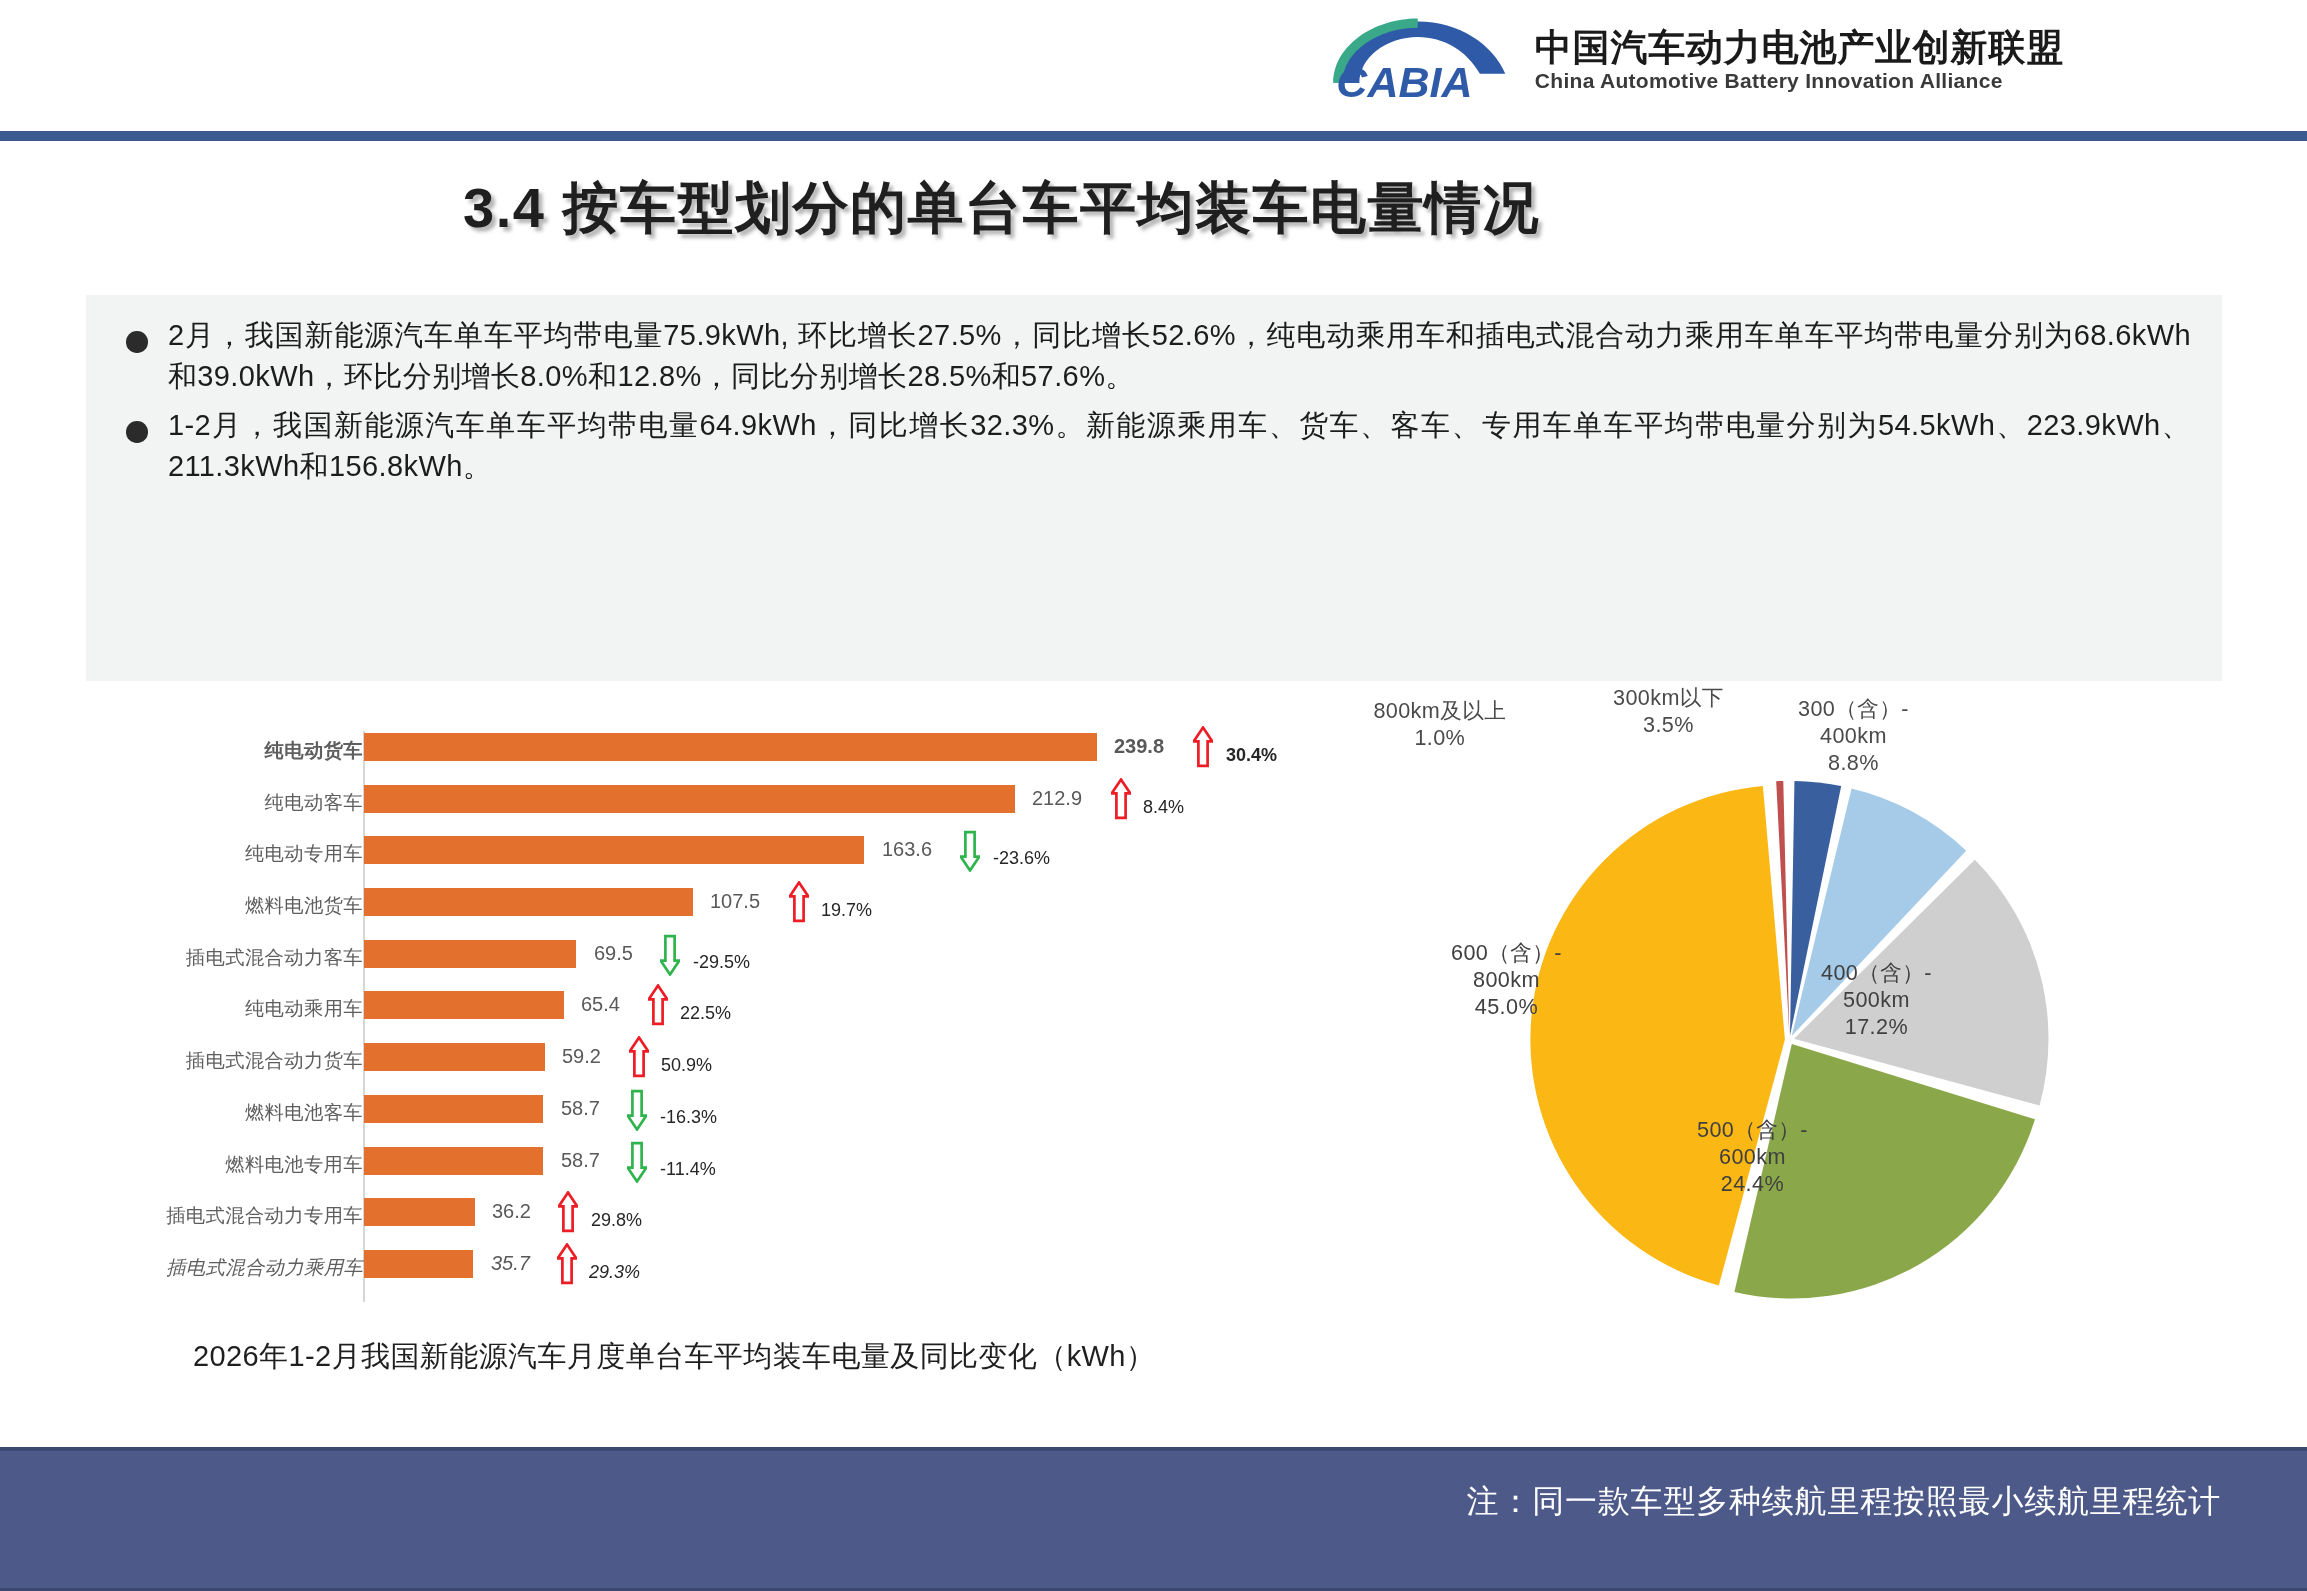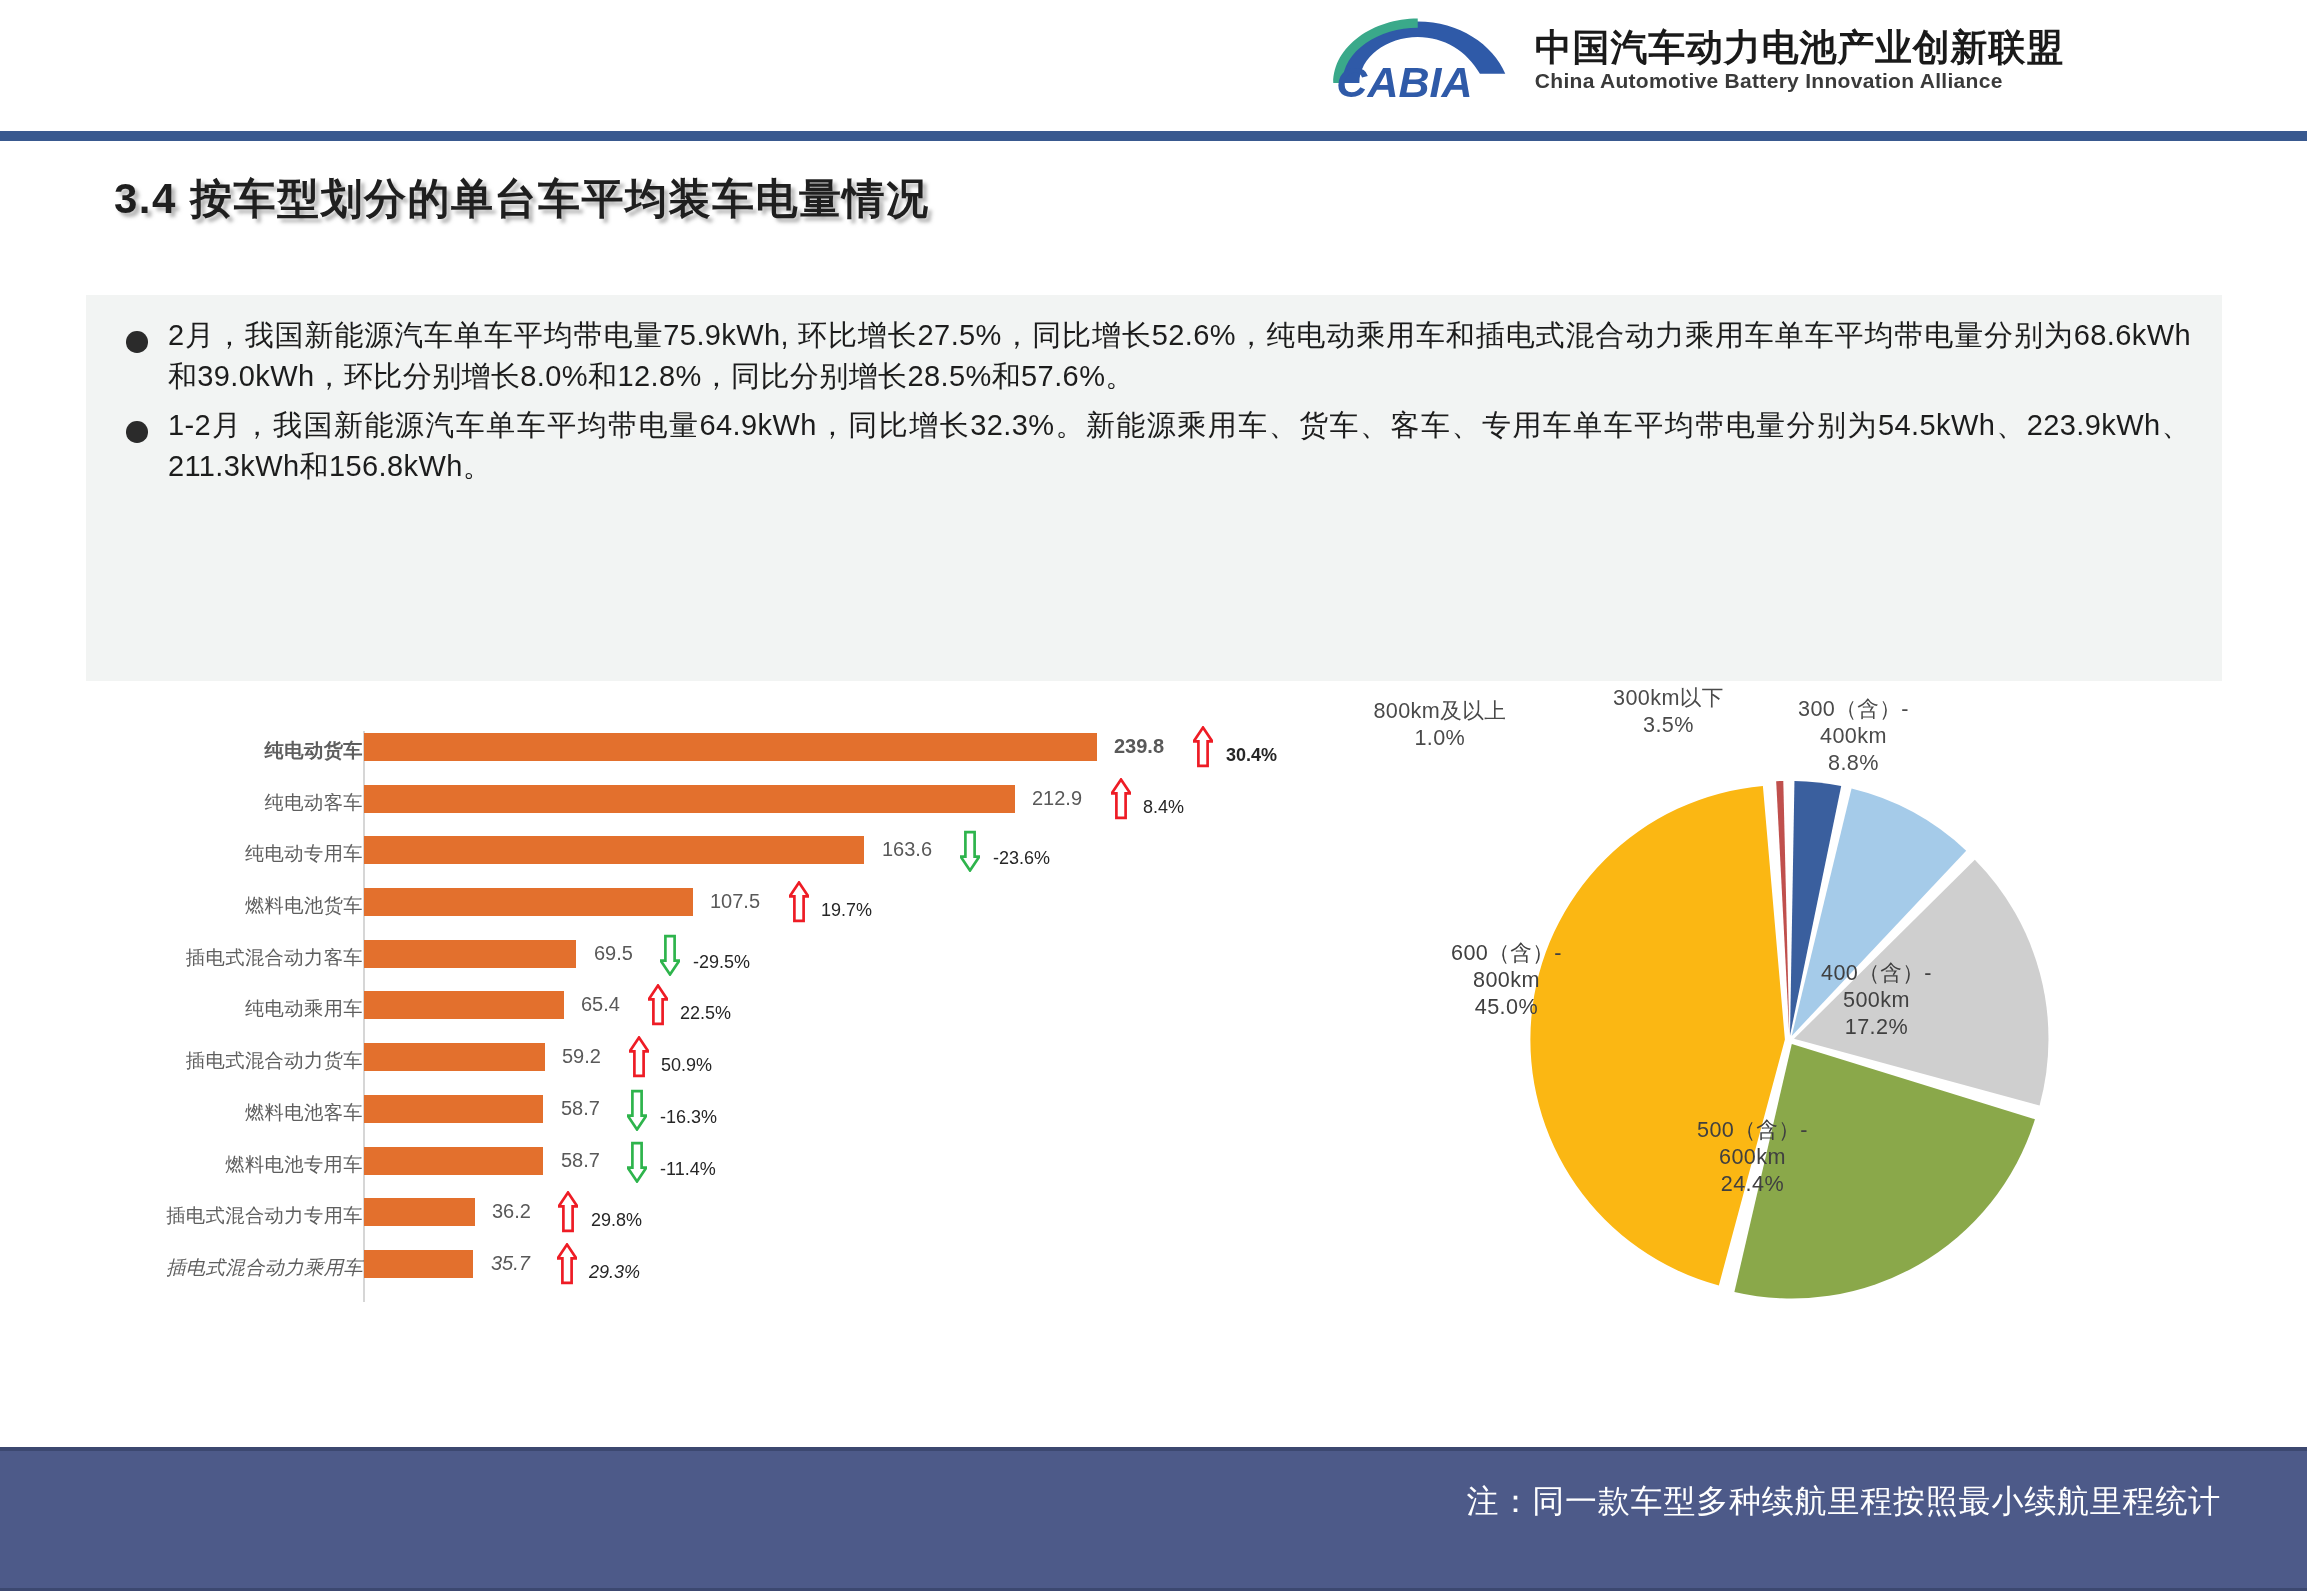--- a/index.html
+++ b/index.html
@@ -16,23 +16,24 @@
   .logo-wrap { position:absolute; right:45px; top:17px; display:flex; align-items:center; gap:20px; }
   .logo-mark { width:193px; height:86px; position:relative; }
   .logo-text { display:flex; flex-direction:column; justify-content:center; }
   .logo-cn { font-size:37px; font-weight:bold; color:#1a1a1a; letter-spacing:0.8px; line-height:1.12; }
   .logo-en { font-size:21px; font-weight:bold; color:#3a3a3a; letter-spacing:0.3px; line-height:1.2; }
   .header-rule { position:absolute; left:0; top:131px; width:2307px; height:10px; background:#39598f; }
 
   
   .title {
     position:absolute; left:114px; top:171px; width:1775px;
-    font-size:42px; font-weight:bold; color:#1f1f1f;
+    font-size:56px; font-weight:bold; color:#1f1f1f;
     letter-spacing:1.5px; white-space:nowrap;
     text-shadow: 3.9px 3.9px 3.9px rgba(120,120,120,.55);
+    text-align: center;
   }
 
   
   .bullets {
     position:absolute; left:86px; top:295px; width:2136px; height:386px;
     background:#f2f4f3; padding:20px 31px 7.7px 31px;
   }
   .bullet-row { display:flex; align-items:flex-start; margin-bottom:7.7px; }
   .bullet-dot {
     flex:0 0 auto; width:21.6px; height:21.6px; border-radius:50%;
@@ -279,19 +280,20 @@
           </div>
           <div class="pie-lbl-in" style="left: 93px; top: 255px;">
             <div>600（含）-</div>
             <div>800km</div>
             <div>45.0%</div>
           </div>
         </div>
     </div>
   </div>
 
+  <div class="cap cap-left">2026年1-2月我国新能源汽车月度单台车平均装车电量及同比变化（kWh）</div>
 
   <div class="footer">
     <div class="footer-note">注：同一款车型多种续航里程按照最小续航里程统计</div>
   </div>
 
 </div>
 
 
 </body></html>

